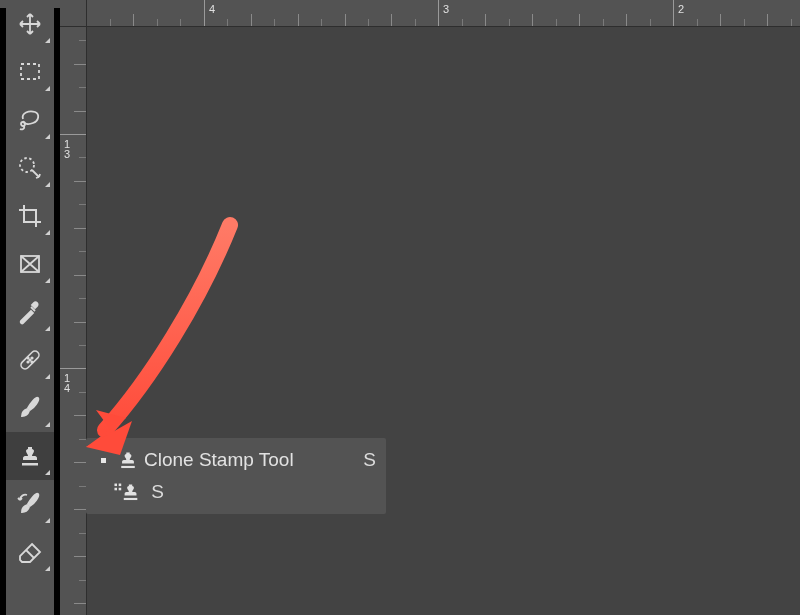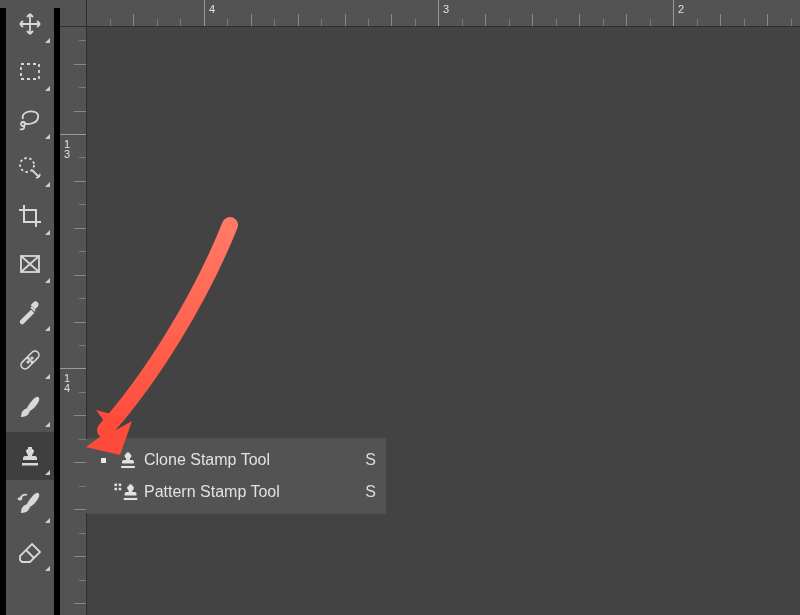--- a/index.html
+++ b/index.html
@@ -30,21 +30,21 @@
   .ruler-h .sminor{position:absolute;top:19px;width:1px;height:7px;background:#7a7a7a;}
 
   .ruler-v .major{position:absolute;left:0;width:26px;color:#e0e0e0;font-size:11px;line-height:10px;}
   .ruler-v .major .lbl{position:absolute;left:4px;top:5px;width:10px;}
   .ruler-v .major .tick{position:absolute;left:0;top:0;width:26px;height:1px;background:#9a9a9a;}
   .ruler-v .minor{position:absolute;left:14px;width:12px;height:1px;background:#8a8a8a;}
   .ruler-v .sminor{position:absolute;left:19px;width:7px;height:1px;background:#7a7a7a;}
 
   
   .flyout{position:absolute;left:86px;top:438px;width:300px;background:#535353;color:#e2e2e2;padding:6px 0;z-index:20;border-radius:2px;}
-  .flyrow{display:flex;align-items:center;height:32px;padding:0 10px 0 8px;font-size:16px;}
+  .flyrow{display:flex;align-items:center;height:32px;padding:0 10px 0 8px;font-size:19px;}
   .flyrow .dotcell{width:18px;display:flex;align-items:center;justify-content:center;}
   .flyrow .dot{width:5px;height:5px;background:#e8e8e8;}
   .flyrow .iconcell{width:32px;display:flex;align-items:center;justify-content:center;}
   .flyrow .label{flex:1;white-space:nowrap;}
   .flyrow .key{width:20px;text-align:right;color:#dcdcdc;}
 
   
   .arrow-wrap{position:absolute;left:0;top:0;width:800px;height:615px;z-index:30;pointer-events:none;}
 
   .rv-cell{display:block;}
@@ -302,21 +302,20 @@
           <rect x="0" y="3" width="3" height="3"></rect>
           <rect x="5" y="3" width="3" height="3"></rect>
           <rect x="0" y="8" width="3" height="3"></rect>
           <rect x="5" y="8" width="3" height="3"></rect>
           <g transform="translate(6,0)">
             <path d="M11 4 h4 v2 c1 0 2 1 2 2 c0 2 -2 3 -2 5 h3 c1 0 2 1 2 2 v2 h-14 v-2 c0 -1 1 -2 2 -2 h3 c0 -2 -2 -3 -2 -5 c0 -1 1 -2 2 -2 Z"></path>
             <rect x="5" y="20" width="16" height="2.5"></rect>
           </g>
         </svg>
       </span>
-      <span class="label">Pattern Stamp Tool</span>
       <span class="key">S</span>
     </div>
   </div>
 
   <div class="arrow-wrap">
     <svg width="800" height="615">
       <defs>
         <linearGradient id="ag" x1="0" y1="0" x2="0" y2="1">
           <stop offset="0%" stop-color="#ff7a66"></stop>
           <stop offset="100%" stop-color="#ff4b3a"></stop>

